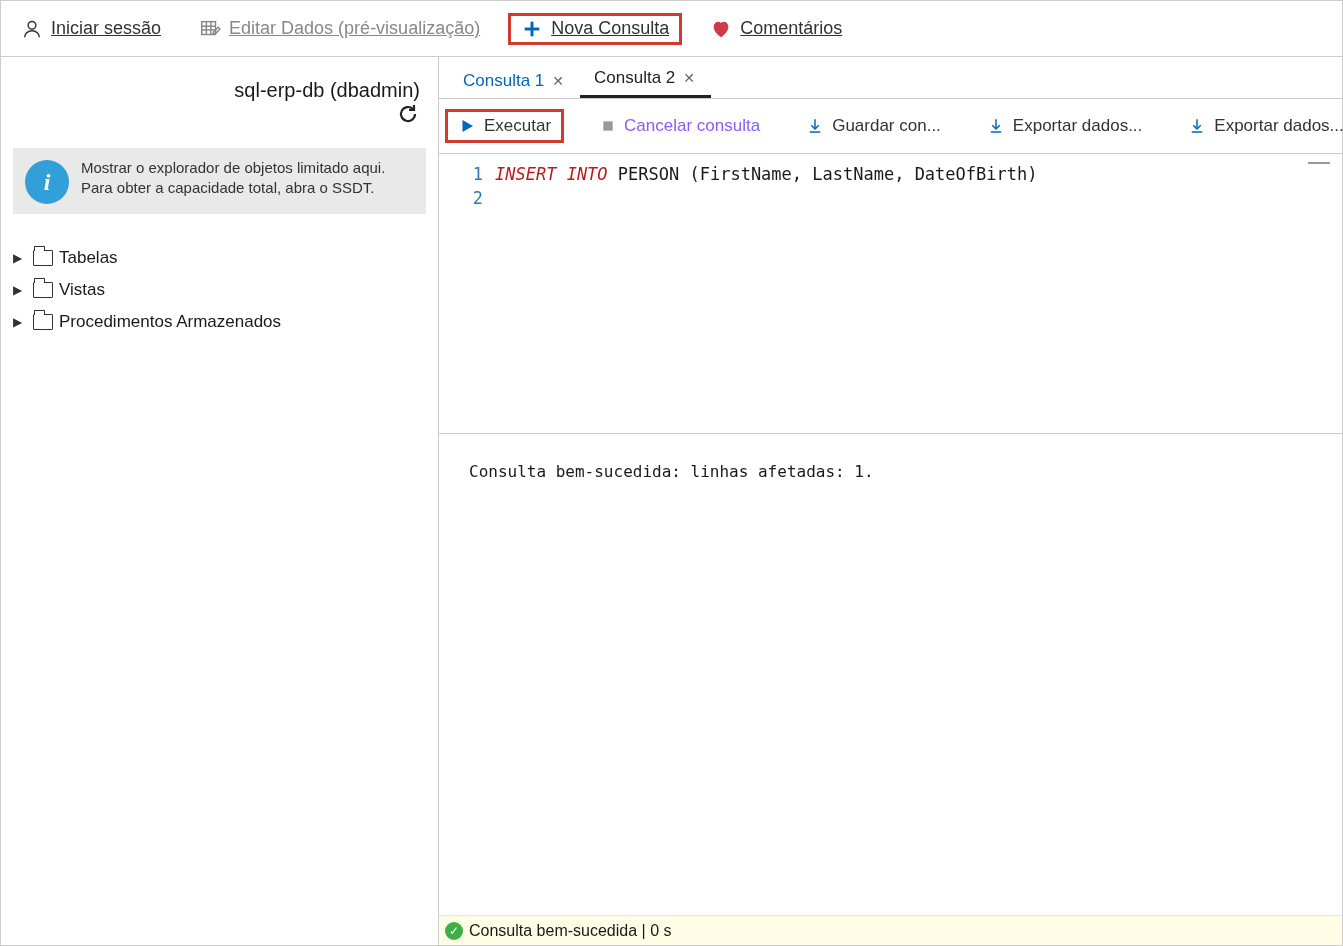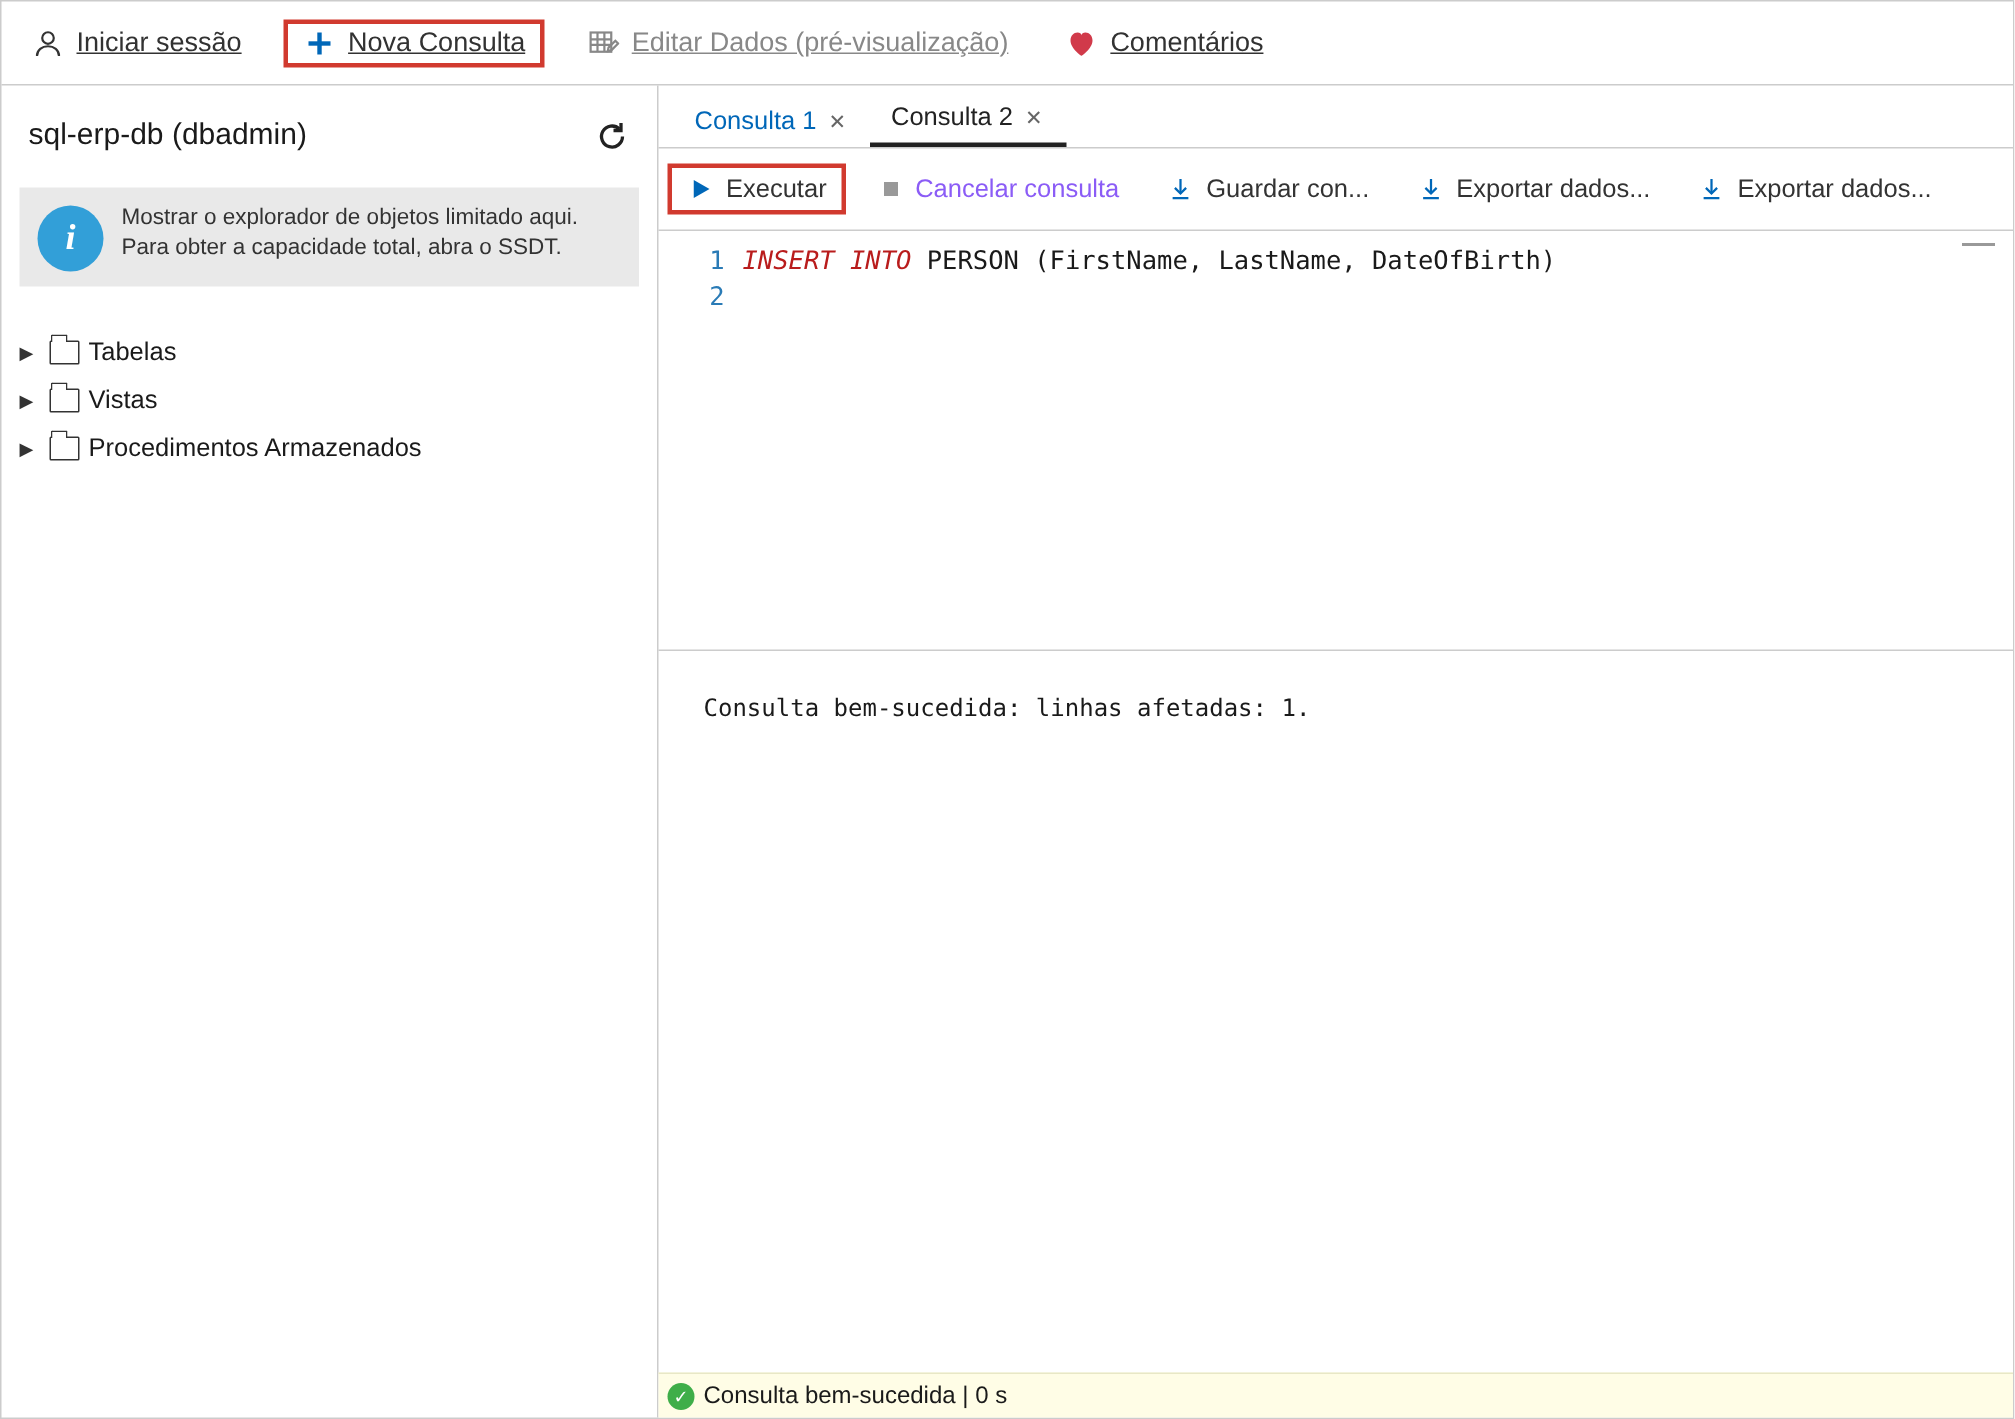--- a/index.html
+++ b/index.html
@@ -4,35 +4,35 @@
 <style>
   * { box-sizing: border-box; margin: 0; padding: 0; }
   body { font-family: "Segoe UI", Arial, sans-serif; font-size: 15px; color: #1a1a1a; background: #fff; width: 1343px; height: 946px; }
   .root { display: flex; flex-direction: column; height: 100%; border: 1px solid #ccc; }
   .topbar { display: flex; align-items: center; height: 56px; border-bottom: 1px solid #ccc; padding: 0 10px; gap: 18px; }
   .topbar .btn { display: flex; align-items: center; gap: 8px; padding: 4px 10px; font-size: 18px; color: #323232; cursor: pointer; text-decoration: underline; }
   .topbar .btn.disabled { color: #888; }
   .topbar .btn.highlight { border: 3px solid #d13a2f; padding: 2px 10px; }
   .main { display: flex; flex: 1; min-height: 0; }
   .sidebar { width: 438px; border-right: 1px solid #ccc; display: flex; flex-direction: column; }
-  .sidebar-header { display: flex; align-items: flex-start; justify-content: space-between; padding: 22px 18px 10px 18px; font-size: 20px; }
+  .sidebar-header { display: flex; align-items: flex-end; justify-content: space-between; padding: 22px 18px 10px 18px; font-size: 20px; flex-direction: column; }
   .info-box { display: flex; background: #e9e9e9; margin: 12px 12px 8px 12px; padding: 10px 12px; gap: 12px; }
   .info-icon { width: 44px; height: 44px; border-radius: 50%; background: #329fd8; display: flex; align-items: center; justify-content: center; color: #fff; font-family: Georgia, serif; font-style: italic; font-size: 24px; font-weight: bold; flex: 0 0 44px; margin-top: 2px; }
   .info-text { font-size: 15px; color: #333; line-height: 1.35; }
   .tree { padding: 20px 10px; }
   .tree-item { display: flex; align-items: center; gap: 6px; padding: 6px 2px; font-size: 17px; cursor: pointer; }
   .chevron { font-size: 12px; color: #333; width: 14px; }
   .folder-icon { width: 20px; height: 16px; border: 1.5px solid #333; border-radius: 1px; position: relative; }
   .folder-icon::before { content: ""; position: absolute; top: -5px; left: 0; width: 9px; height: 4px; border: 1.5px solid #333; border-bottom: none; border-radius: 1px 1px 0 0; background: #fff; }
   .content { flex: 1; display: flex; flex-direction: column; min-width: 0; }
   .tabs { display: flex; align-items: flex-end; height: 42px; padding-left: 10px; border-bottom: 1px solid #ccc; }
   .tab { display: flex; align-items: center; gap: 6px; font-size: 17px; padding: 8px 14px 7px 14px; color: #0067b8; cursor: pointer; }
   .tab.active { color: #222; border-bottom: 3px solid #222; }
   .tab-close { font-size: 14px; color: #666; padding: 0 2px; }
-  .toolbar { display: flex; align-items: center; padding: 10px 10px 10px 6px; gap: 12px; border-bottom: 1px solid #ccc; }
+  .toolbar { display: flex; align-items: center; padding: 10px 10px 10px 6px; gap: 26px; border-bottom: 1px solid #ccc; }
   .toolbar .tb-btn { display: flex; align-items: center; gap: 8px; font-size: 17px; padding: 4px 10px; cursor: pointer; color: #333; white-space: nowrap; }
   .toolbar .tb-btn.execute { border: 3px solid #d13a2f; }
   .toolbar .tb-btn.disabled { color: #8b5cf6; }
   .toolbar .blue { color: #0067b8; }
   .editor-split { display: flex; flex-direction: column; flex: 1; min-height: 0; }
   .editor { flex: 0 0 280px; border-bottom: 1px solid #ccc; position: relative; font-family: Consolas, monospace; font-size: 17px; display: flex; overflow: hidden; }
   .gutter { width: 56px; text-align: right; color: #2a7bb6; padding-top: 8px; padding-right: 12px; user-select: none; }
   .gutter div { height: 24px; line-height: 24px; }
   .codearea { padding-top: 8px; }
   .codearea .line { height: 24px; line-height: 24px; white-space: pre; }
@@ -57,41 +57,41 @@
   <div class="topbar">
     <div class="btn">
       <span>
         <svg width="22" height="22" viewBox="0 0 24 24" fill="none" stroke="#333" stroke-width="1.6">
             <circle cx="12" cy="8" r="4.2"></circle>
             <path d="M4 21c0-4.2 3.6-7 8-7s8 2.8 8 7"></path>
           </svg>
       </span>
       <span>Iniciar sessão</span>
     </div>
-    <div class="btn highlight">
-      <span>
-        <svg width="22" height="22" viewBox="0 0 24 24" fill="none" stroke="#0067b8" stroke-width="3.2">
-            <line x1="12" y1="4" x2="12" y2="20"></line>
-            <line x1="4" y1="12" x2="20" y2="12"></line>
-          </svg>
-      </span>
-      <span>Nova Consulta</span>
-    </div>
     <div class="btn disabled">
       <span>
         <svg width="22" height="22" viewBox="0 0 24 24" fill="none" stroke="#888" stroke-width="1.6">
             <rect x="3" y="4" width="15" height="14"></rect>
             <line x1="3" y1="9" x2="18" y2="9"></line>
             <line x1="3" y1="13" x2="18" y2="13"></line>
             <line x1="8" y1="4" x2="8" y2="18"></line>
             <line x1="13" y1="4" x2="13" y2="18"></line>
             <path d="M16 15l5-5 2 2-5 5-2.5.5z"></path>
           </svg>
       </span>
       <span>Editar Dados (pré-visualização)</span>
+    </div>
+    <div class="btn highlight">
+      <span>
+        <svg width="22" height="22" viewBox="0 0 24 24" fill="none" stroke="#0067b8" stroke-width="3.2">
+            <line x1="12" y1="4" x2="12" y2="20"></line>
+            <line x1="4" y1="12" x2="20" y2="12"></line>
+          </svg>
+      </span>
+      <span>Nova Consulta</span>
     </div>
     <div class="btn">
       <span>
         <svg width="22" height="22" viewBox="0 0 24 24" fill="#d13a4a">
             <path d="M12 21s-8-5.3-8-11.2C4 6.2 6.4 4 9.1 4c1.6 0 2.9.9 2.9 2 0-1.1 1.3-2 2.9-2C17.6 4 20 6.2 20 9.8 20 15.7 12 21 12 21z"></path>
           </svg>
       </span>
       <span>Comentários</span>
     </div>
   </div>

